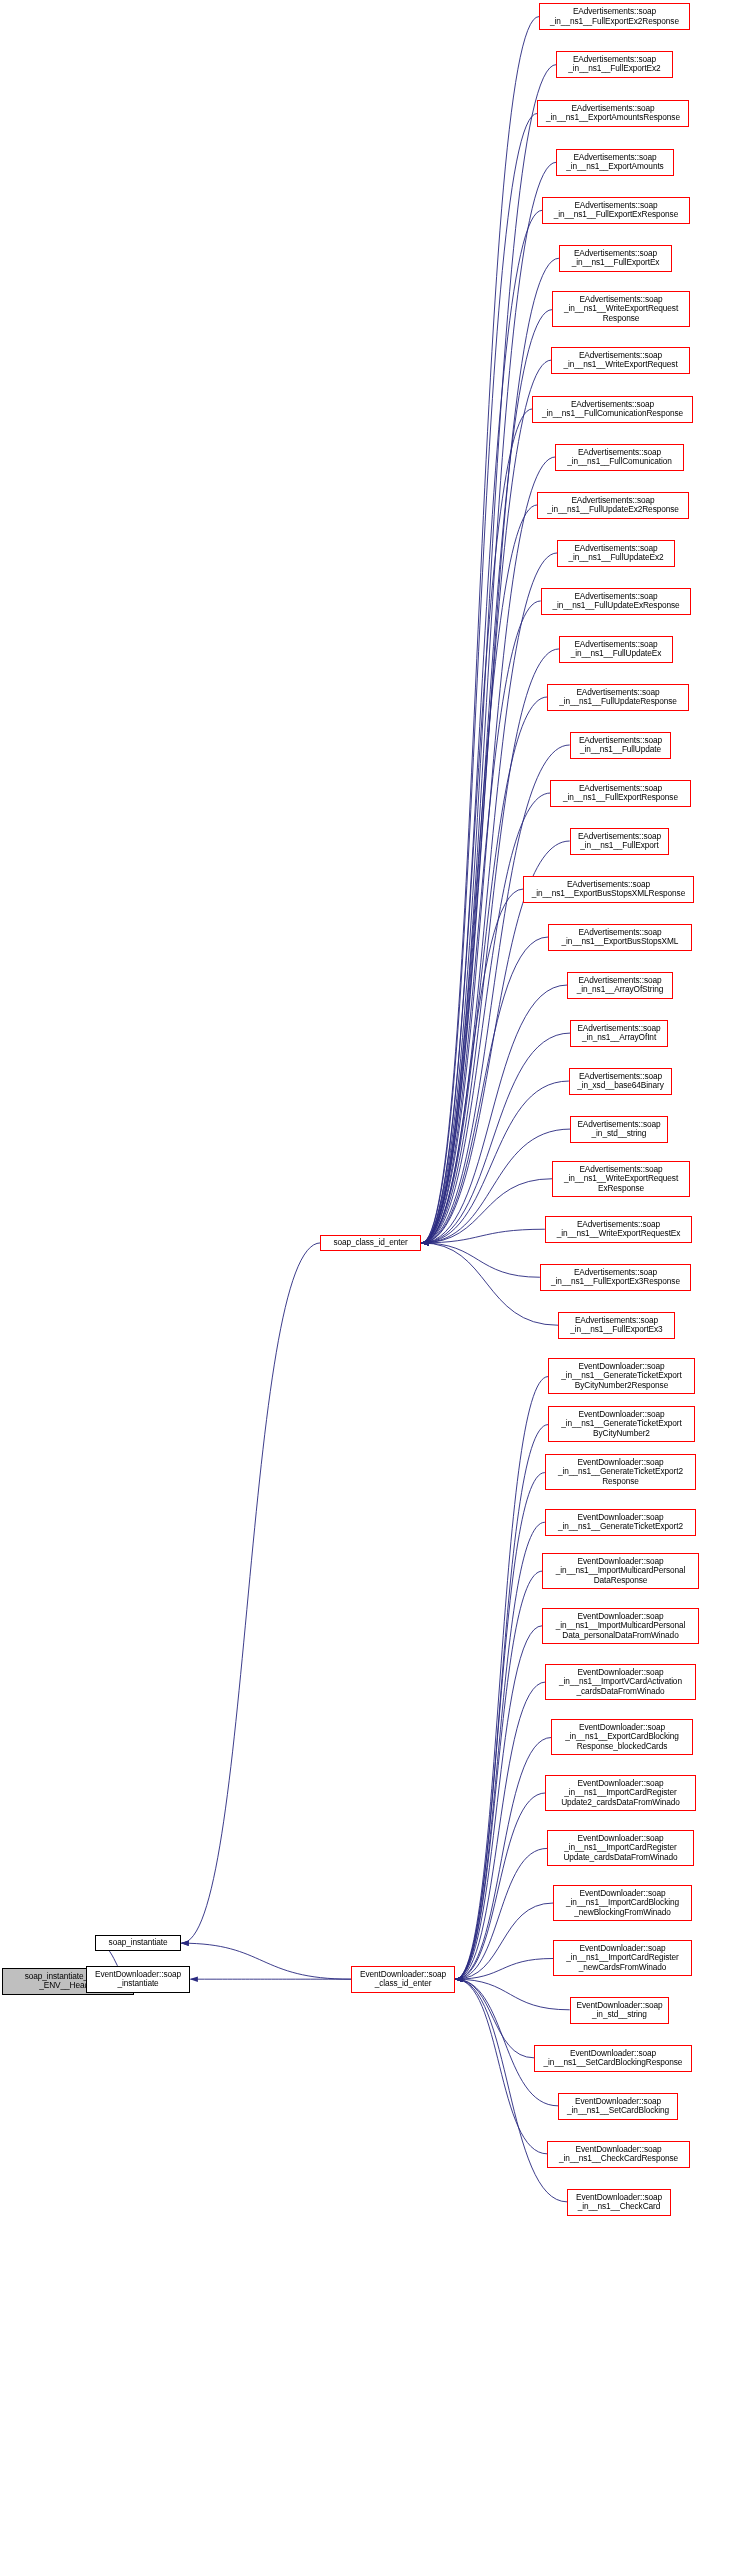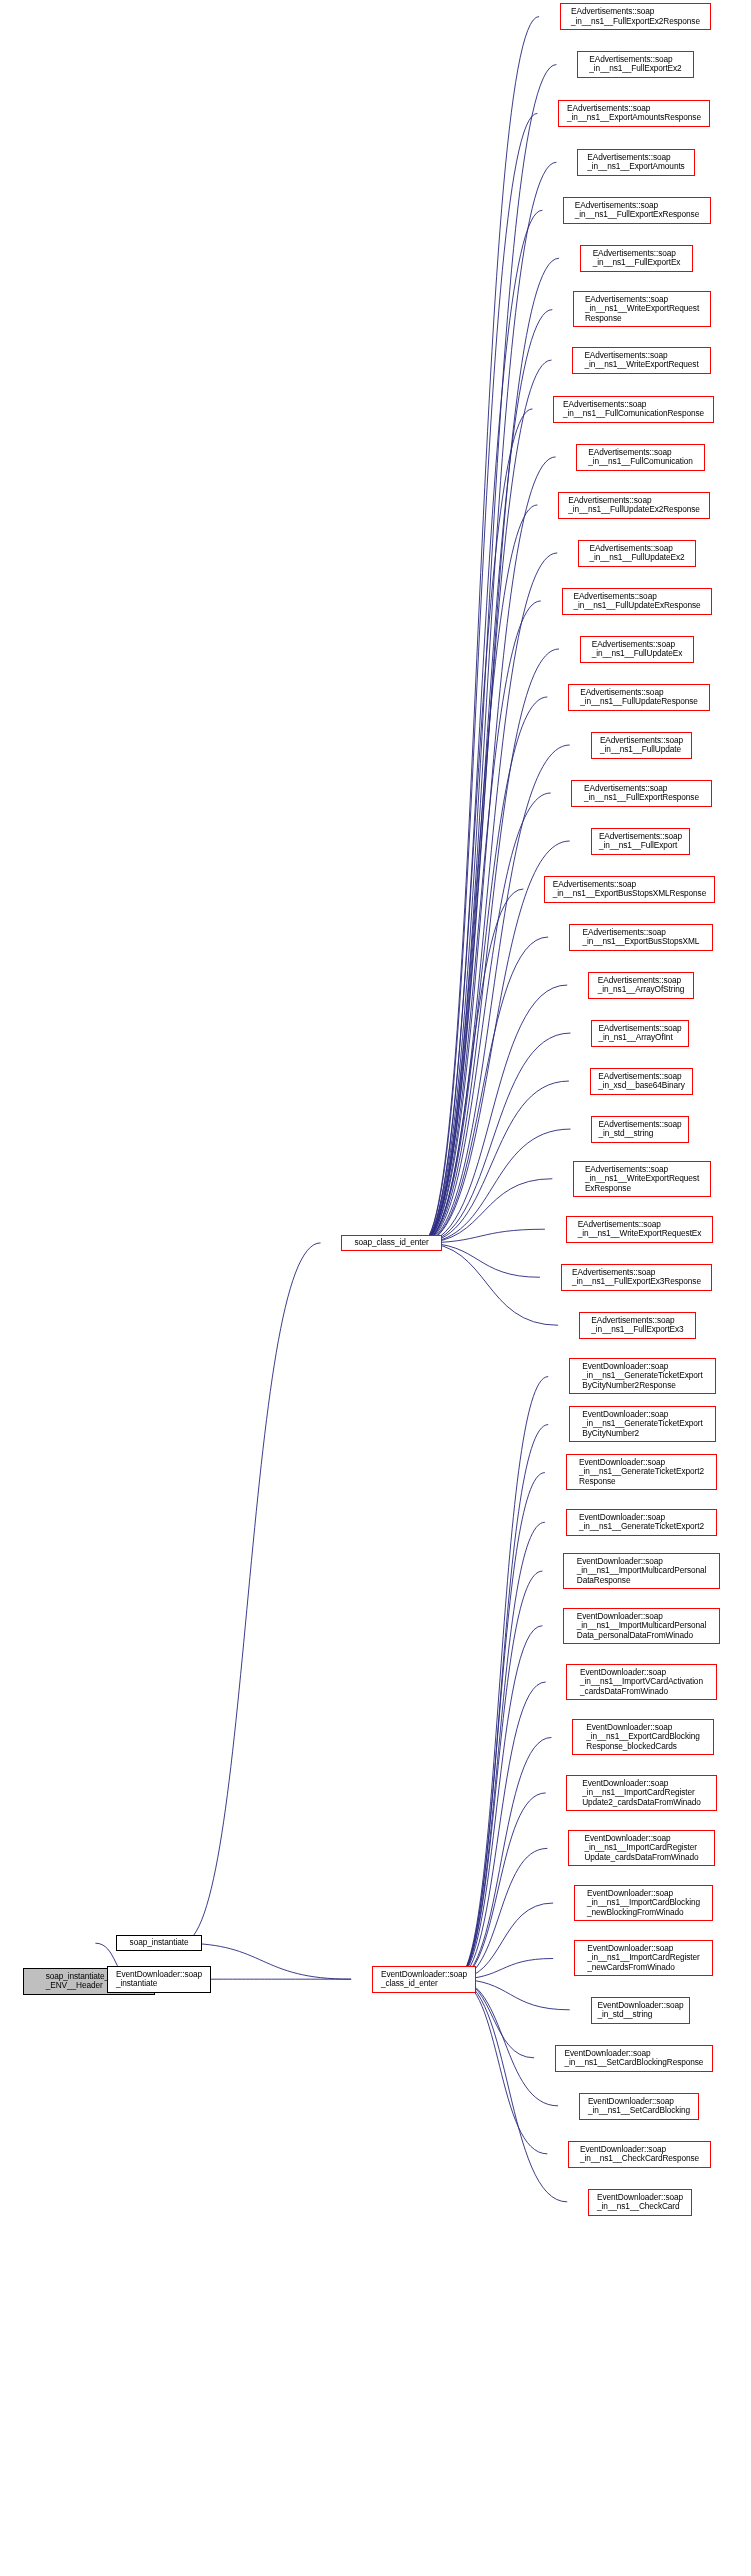--- a/index.html
+++ b/index.html
@@ -25,32 +25,31 @@
     width: 752px;
     height: 2576px;
     pointer-events: none;
   }
   .gnode {
     position: absolute;
     box-sizing: border-box;
     display: flex;
     align-items: center;
     justify-content: center;
-    text-align: left;
+    text-align: center;
     background: #ffffff;
     border: 0.8px solid #ff0000;
     color: #000000;
     font-family: "Liberation Sans", sans-serif;
     font-size: 8.3px;
     line-height: 9.5px;
     letter-spacing: -0.1px;
     white-space: pre-line;
     padding: 0.8px 2.5px;
     z-index: 5;
-    margin-left: 21px;
   }
   .gnode.plain {
     border: 0.8px solid #000000;
   }
   .gnode.current {
     border: 0.8px solid #000000;
     background: #bfbfbf;
   }
 </style>
 </head>

